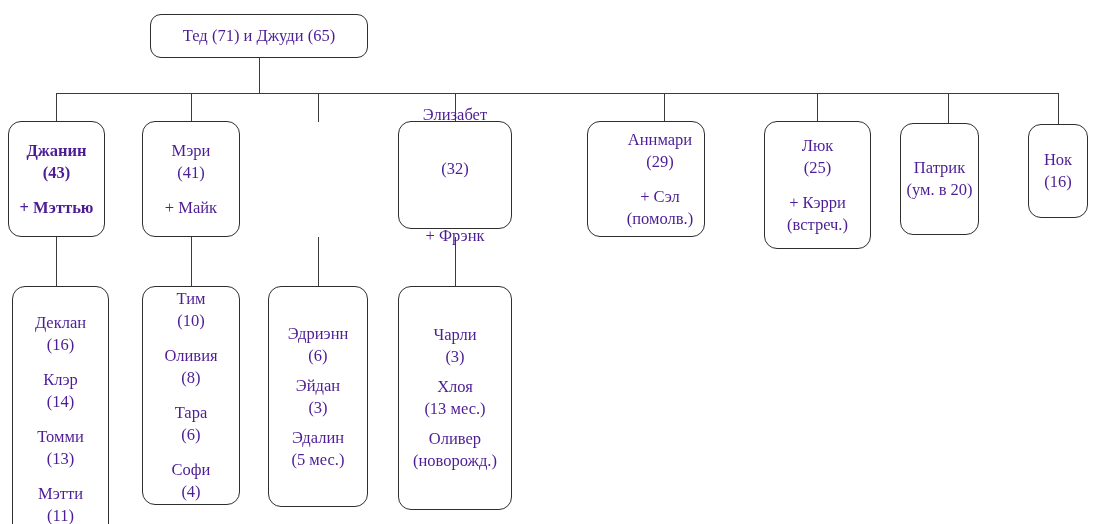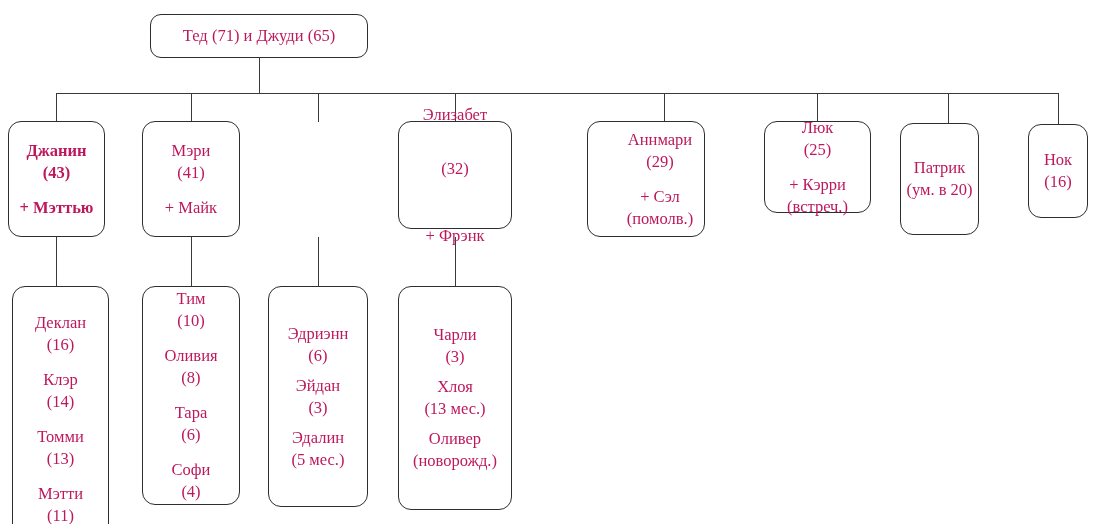--- a/index.html
+++ b/index.html
@@ -6,21 +6,21 @@
     margin: 0;
     padding: 0;
     background: #ffffff;
   }
   #canvas {
     position: relative;
     width: 1100px;
     height: 524px;
     background: #ffffff;
     font-family: "Liberation Serif", "DejaVu Serif", serif;
-    color: #be185d;
+    color: #4c1d95;
     overflow: hidden;
   }
   .node {
     position: absolute;
     box-sizing: border-box;
     border: 1.3px solid #2e2e2e;
     border-radius: 13px;
     background: #ffffff;
     display: flex;
     flex-direction: column;
@@ -97,21 +97,21 @@
 
   </div>
 
   <div class="node" style="left:587px; top:121px; width:118px; height:116px;padding-left:32px;">
     <div class="ln">Аннмари</div>
     <div class="ln">(29)</div>
     <div class="ln partner-line">+ Сэл</div>
     <div class="ln">(помолв.)</div>
   </div>
 
-  <div class="node" style="left:764px; top:121px; width:107px; height:92px;">
+  <div class="node" style="left:764px; top:121px; width:107px; height:128px;">
     <div class="ln">Люк</div>
     <div class="ln">(25)</div>
     <div class="ln partner-line">+ Кэрри</div>
     <div class="ln">(встреч.)</div>
   </div>
 
   <div class="node" style="left:900px; top:123px; width:79px; height:112px;">
     <div class="ln">Патрик</div>
     <div class="ln">(ум. в 20)</div>
 

